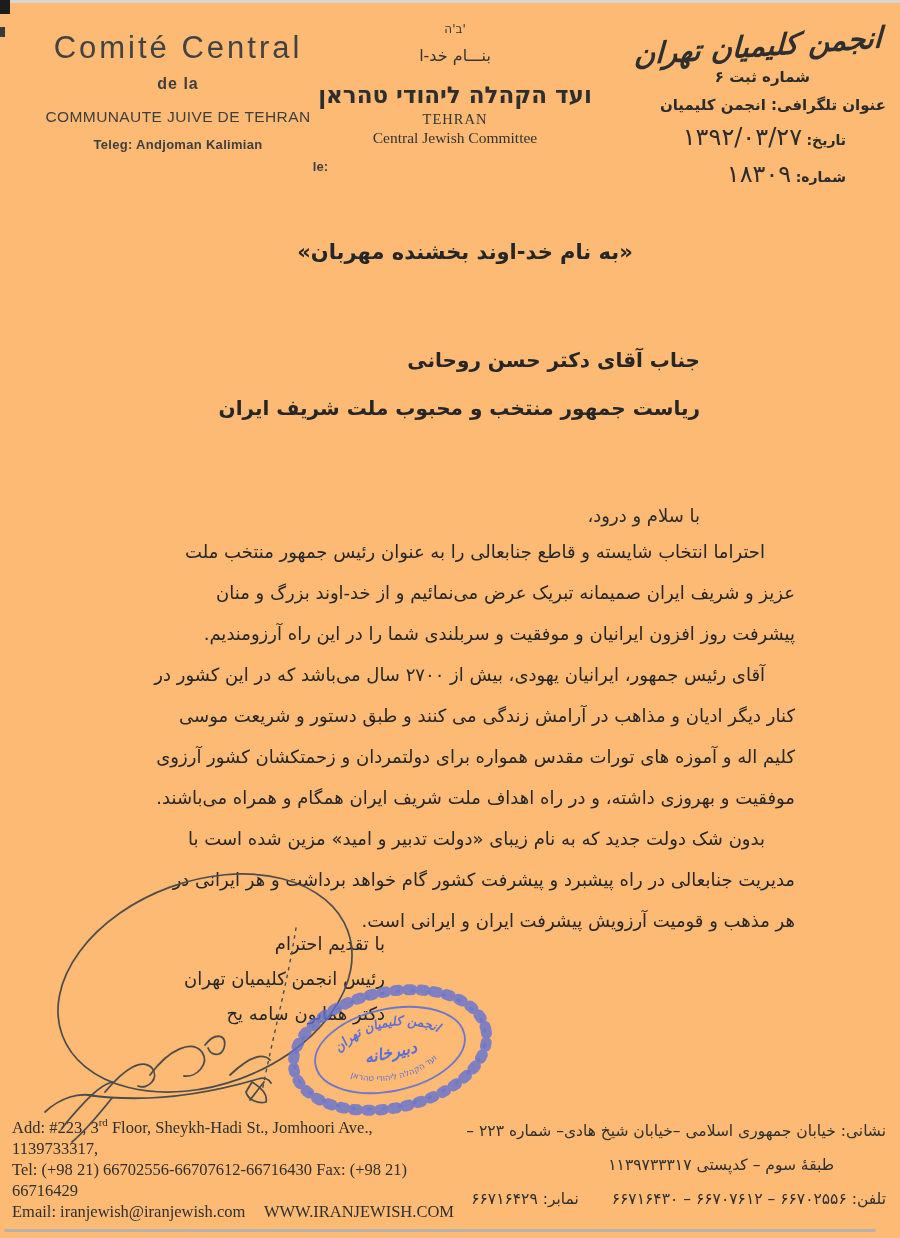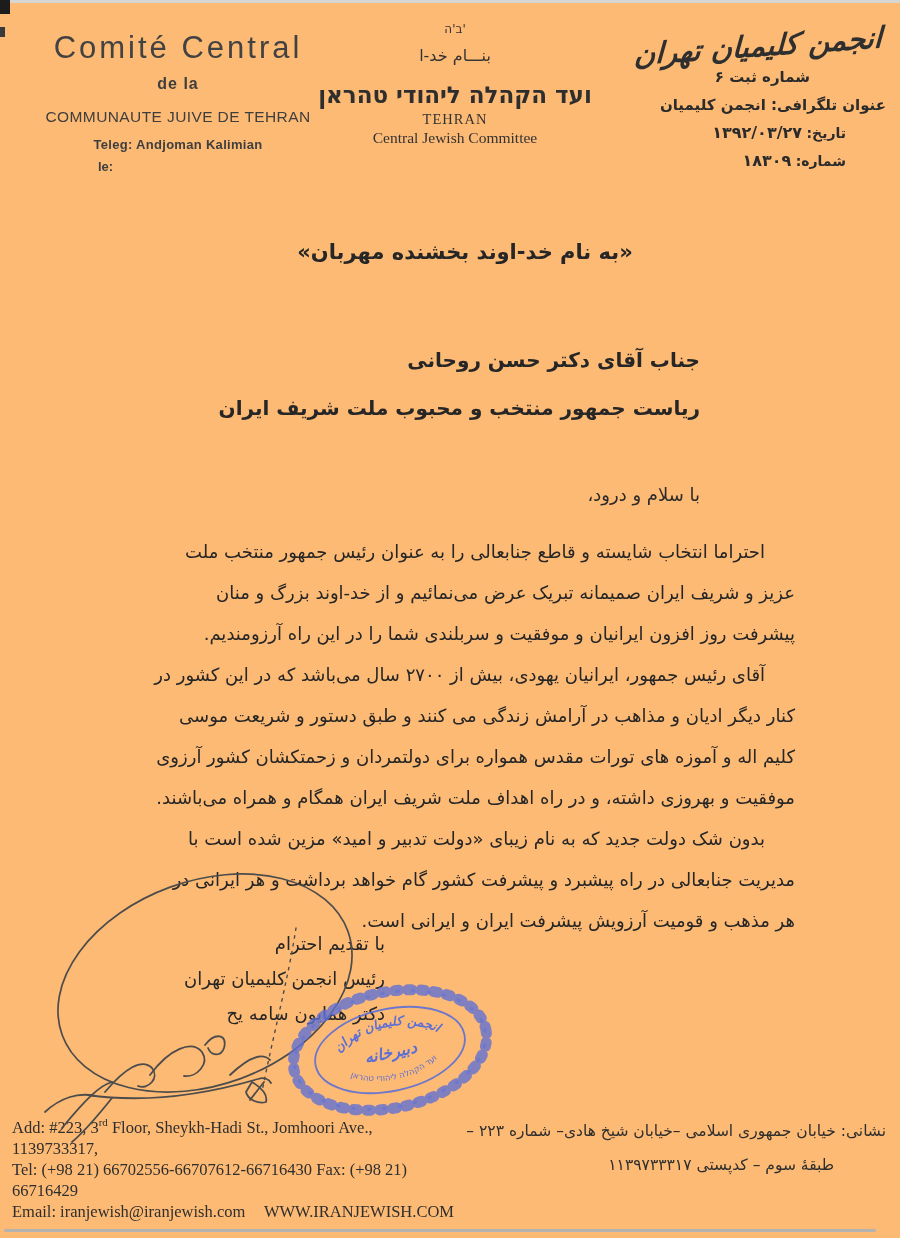--- a/index.html
+++ b/index.html
@@ -18,48 +18,48 @@
   .edge-bottom{top:1229px;left:4px;width:872px;height:3px;background:#b4b3ad;border-radius:2px;}
   .corner-a{top:0;left:0;width:10px;height:14px;background:#1c1c1c;}
   .corner-b{top:27px;left:0;width:5px;height:10px;background:#3a3a3a;}
 
   
   .hdr-left{top:30px;left:28px;width:300px;text-align:center;color:#3e3e3e;}
   .fr-title{font-family:"Liberation Sans","DejaVu Sans",sans-serif;font-size:31px;letter-spacing:3px;font-weight:400;color:#424242;}
   .fr-dela{font-family:"Liberation Sans",sans-serif;font-size:16px;font-weight:700;margin-top:9px;letter-spacing:1px;}
   .fr-org{font-family:"Liberation Sans",sans-serif;font-size:15.5px;margin-top:15px;letter-spacing:.4px;}
   .fr-teleg{font-family:"Liberation Sans",sans-serif;font-size:13px;font-weight:700;margin-top:11px;letter-spacing:.3px;}
-  .fr-le{font-family:"Liberation Sans",sans-serif;font-size:13px;font-weight:700;margin-top:7px;text-align:left;padding-left:70px;}
+  .fr-le{font-family:"Liberation Sans",sans-serif;font-size:13px;font-weight:700;margin-top:7px;text-align:right;padding-left:70px;}
 
   
   .hdr-center{top:22px;left:315px;width:280px;text-align:center;}
   .he-bh{font-size:12px;color:#333;}
   .he-benam{font-size:16px;margin-top:10px;color:#333;}
   .he-name{font-family:"DejaVu Serif","DejaVu Sans",serif;font-size:23px;font-weight:700;margin-top:16px;color:#2e2e2e;}
   .he-city{font-family:"Liberation Serif","DejaVu Serif",serif;font-size:14.5px;margin-top:3px;letter-spacing:1px;color:#333;}
   .he-org{font-family:"Liberation Serif","DejaVu Serif",serif;font-size:15.5px;margin-top:1px;color:#333;}
 
   
   .hdr-right{top:20px;right:12px;width:290px;text-align:right;}
   .fa-callig{font-size:29px;font-weight:700;font-style:italic;color:#2f2f2f;
     transform:rotate(-4deg) skewX(-6deg);transform-origin:right center;padding-right:6px;white-space:nowrap;}
   .fa-reg{font-size:15px;font-weight:700;margin-top:14px;padding-right:78px;}
   .fa-teleg{font-size:15px;font-weight:700;margin-top:10px;padding-right:2px;}
   .fa-numrow{margin-top:9px;padding-right:42px;font-size:14px;}
-  .fa-numrow .val{font-size:16px;font-weight:700;letter-spacing:2px;}
+  .fa-numrow .val{font-size:24px;font-weight:400;letter-spacing:2px;}
   .fa-numrow .lbl{font-weight:700;}
 
   
   .bismillah{top:240px;left:60px;width:810px;text-align:center;font-size:21px;font-weight:700;color:#262626;}
 
   
   .addressee{top:336px;right:200px;text-align:right;font-weight:700;font-size:20px;line-height:48px;color:#262626;}
 
   
-  .salutation{top:484px;right:200px;font-size:18px;color:#2b2b2b;}
+  .salutation{top:505px;right:200px;font-size:18px;color:#2b2b2b;}
 
   
   .body-block{top:531px;left:90px;right:105px;font-size:18px;color:#262626;}
   .bline{line-height:41px;height:41px;}
   .indent{padding-left:0;padding-right:30px;}
 
   
   .closing{top:933px;right:515px;width:320px;text-align:right;font-size:18px;color:#262626;}
   .closing div{margin-bottom:14px;white-space:nowrap;}
   .closing .name{padding-left:20px;}
@@ -150,20 +150,24 @@
     <div>Tel: (+98 21) 66702556-66707612-66716430  Fax: (+98 21) 66716429</div>
     <div class="rowsplit">
       <span>Email: iranjewish@iranjewish.com</span>
       <span>WWW.IRANJEWISH.COM</span>
     </div>
   </div>
 
   <div class="abs ftr-fa rtl">
     <div>نشانی: خیابان جمهوری اسلامی –خیابان شیخ هادی– شماره ۲۲۳ –</div>
     <div class="l2">طبقهٔ سوم – کدپستی ۱۱۳۹۷۳۳۳۱۷</div>
+    <div>
+      <span>تلفن: ۶۶۷۰۲۵۵۶ – ۶۶۷۰۷۶۱۲ – ۶۶۷۱۶۴۳۰</span>
+      <span class="faxgap">نمابر: ۶۶۷۱۶۴۲۹</span>
+    </div>
   </div>
 
   <svg class="abs overlay" viewBox="0 0 900 1238">
 
     <g stroke="#4c4c4c" stroke-width="1.7" fill="none" stroke-linecap="round">
       <ellipse cx="205" cy="983" rx="152" ry="102" transform="rotate(-20 205 983)"></ellipse>
 
       <path d="M296 928 C 288 980, 272 1040, 262 1092" stroke-dasharray="2.5 5.5" stroke-width="1.4"></path>
     </g>
 

